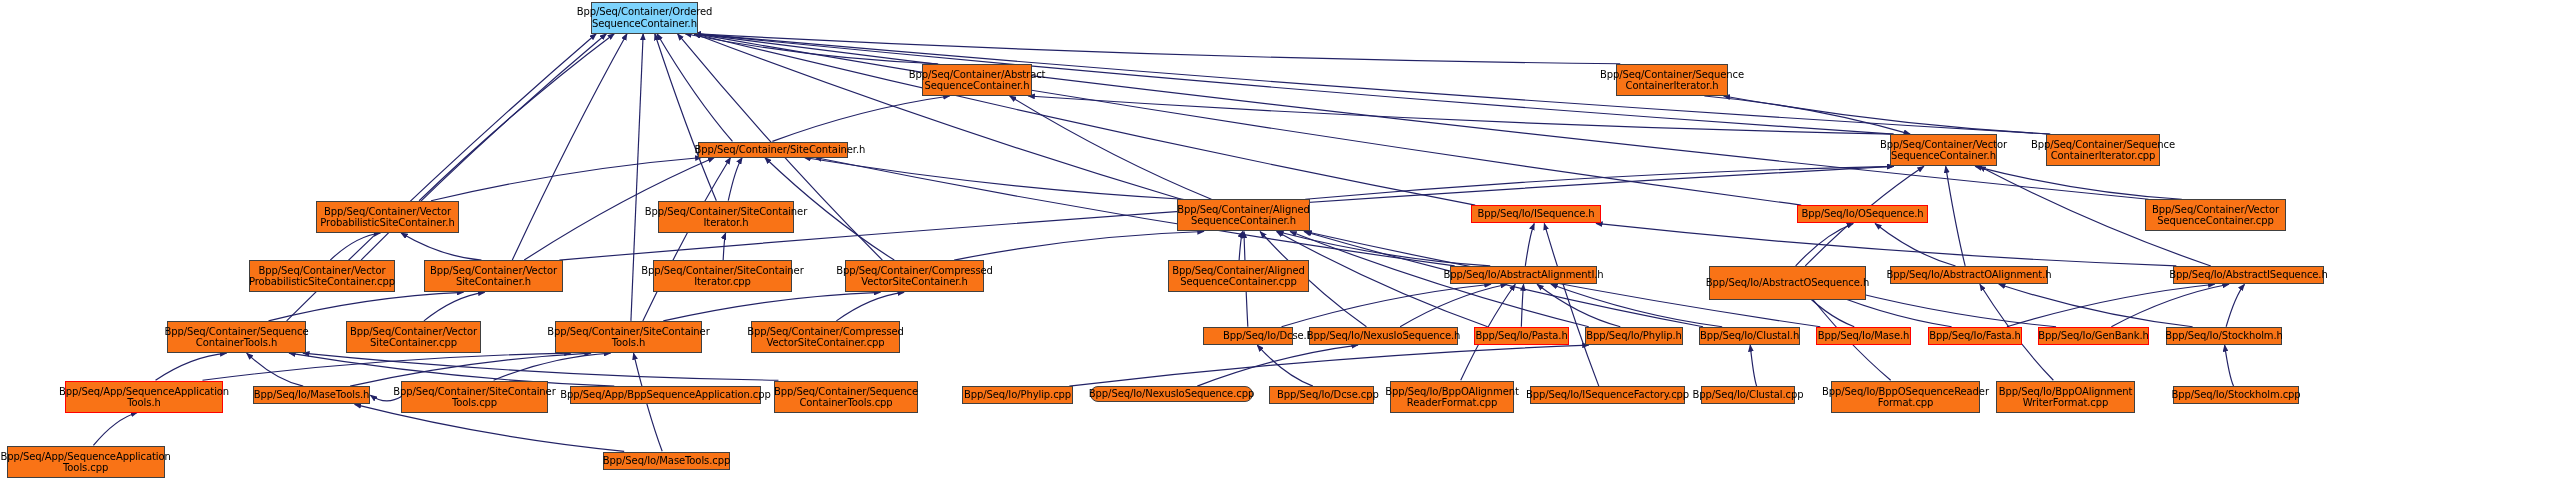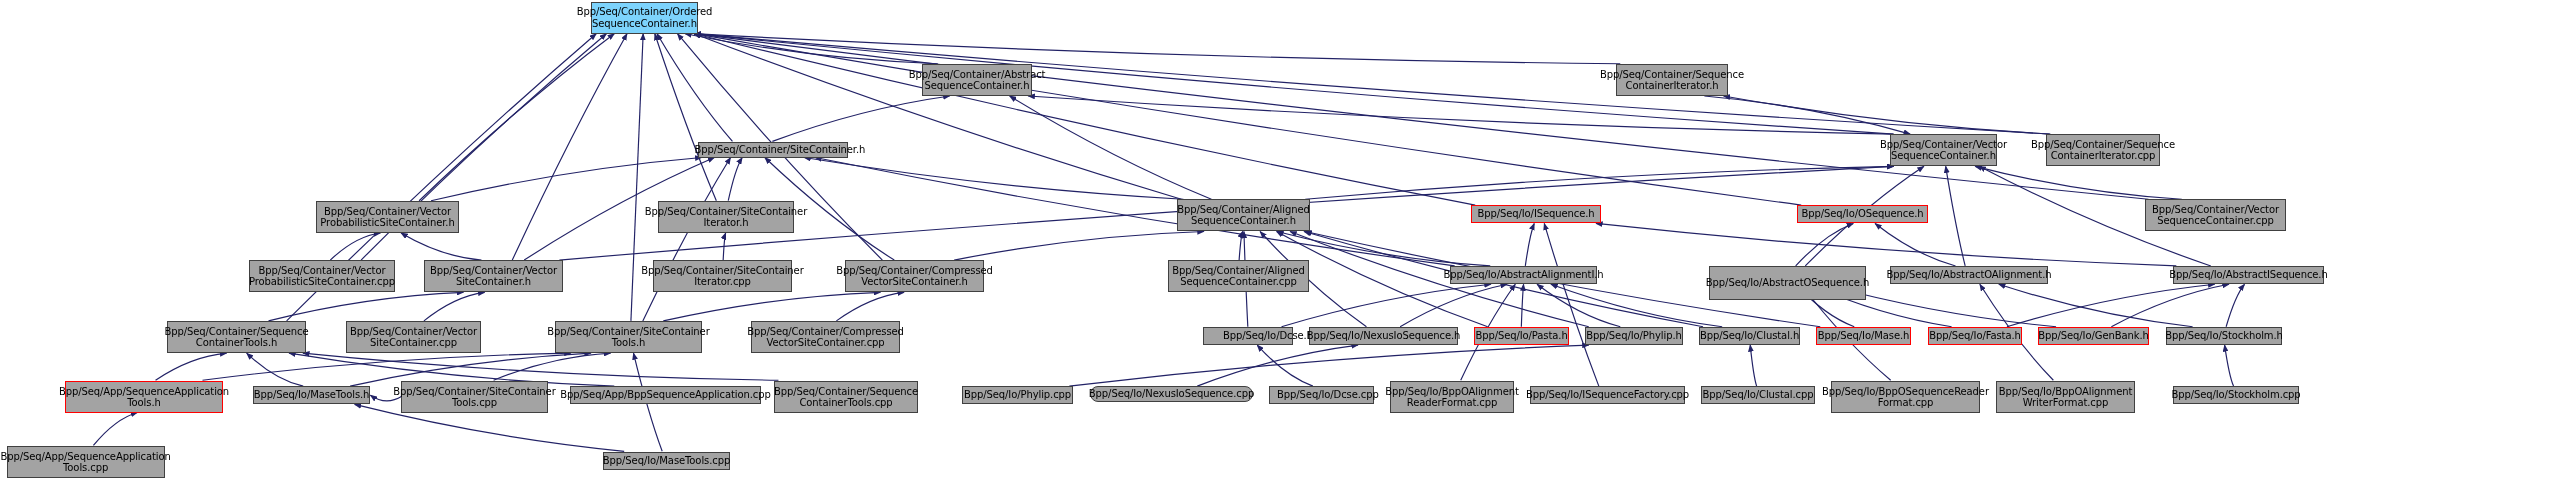--- a/index.html
+++ b/index.html
@@ -22,21 +22,21 @@
     height: 496px;
     pointer-events: none;
   }
   .node {
     position: absolute;
     box-sizing: border-box;
     display: flex;
     align-items: center;
     justify-content: center;
     text-align: center;
-    background: #a3a3a3;
+    background: #f97316;
     border: 0.7px solid #404040;
     color: #000000;
     font-size: 10px;
     line-height: 11.4px;
     letter-spacing: -0.1px;
     white-space: pre-line;
     padding: 0 2.2px;
     z-index: 5;
   }
   .node.root {
@@ -206,21 +206,21 @@
 Tools.cpp</div>
       <div class="node" style="left: 570px; top: 386px; width: 191px; height: 18.3px;">Bpp/Seq/App/BppSequenceApplication.cpp</div>
       <div class="node" style="left: 774px; top: 381px; width: 144px; height: 32px;">Bpp/Seq/Container/Sequence
 ContainerTools.cpp</div>
       <div class="node" style="left: 962px; top: 386px; width: 111px; height: 18.3px;">Bpp/Seq/Io/Phylip.cpp</div>
       <div class="node" style="left: 1090px; top: 386px; width: 163px; height: 16px; border-radius: 9px;">Bpp/Seq/Io/NexusIoSequence.cpp</div>
       <div class="node" style="left: 1269px; top: 386px; width: 105px; height: 18.3px; padding-left: 15px;">Bpp/Seq/Io/Dcse.cpp</div>
       <div class="node" style="left: 1390px; top: 381px; width: 124px; height: 32px;">Bpp/Seq/Io/BppOAlignment
 ReaderFormat.cpp</div>
       <div class="node" style="left: 1530px; top: 386px; width: 155px; height: 18.3px;">Bpp/Seq/Io/ISequenceFactory.cpp</div>
-      <div class="node" style="left: 1701px; top: 386px; width: 114px; height: 18.3px; text-align: right;">Bpp/Seq/Io/Clustal.cpp</div>
+      <div class="node" style="left: 1701px; top: 386px; width: 94px; height: 18.3px; text-align: right;">Bpp/Seq/Io/Clustal.cpp</div>
       <div class="node" style="left: 1831px; top: 381px; width: 149px; height: 32px;">Bpp/Seq/Io/BppOSequenceReader
 Format.cpp</div>
       <div class="node" style="left: 1996px; top: 381px; width: 139px; height: 32px;">Bpp/Seq/Io/BppOAlignment
 WriterFormat.cpp</div>
       <div class="node" style="left: 2173px; top: 386px; width: 126px; height: 18.3px;">Bpp/Seq/Io/Stockholm.cpp</div>
       <div class="node" style="left: 6.6px; top: 446px; width: 158px; height: 32px;">Bpp/Seq/App/SequenceApplication
 Tools.cpp</div>
       <div class="node" style="left: 603px; top: 452px; width: 127px; height: 18.3px;">Bpp/Seq/Io/MaseTools.cpp</div>
     </div>
 </div>

